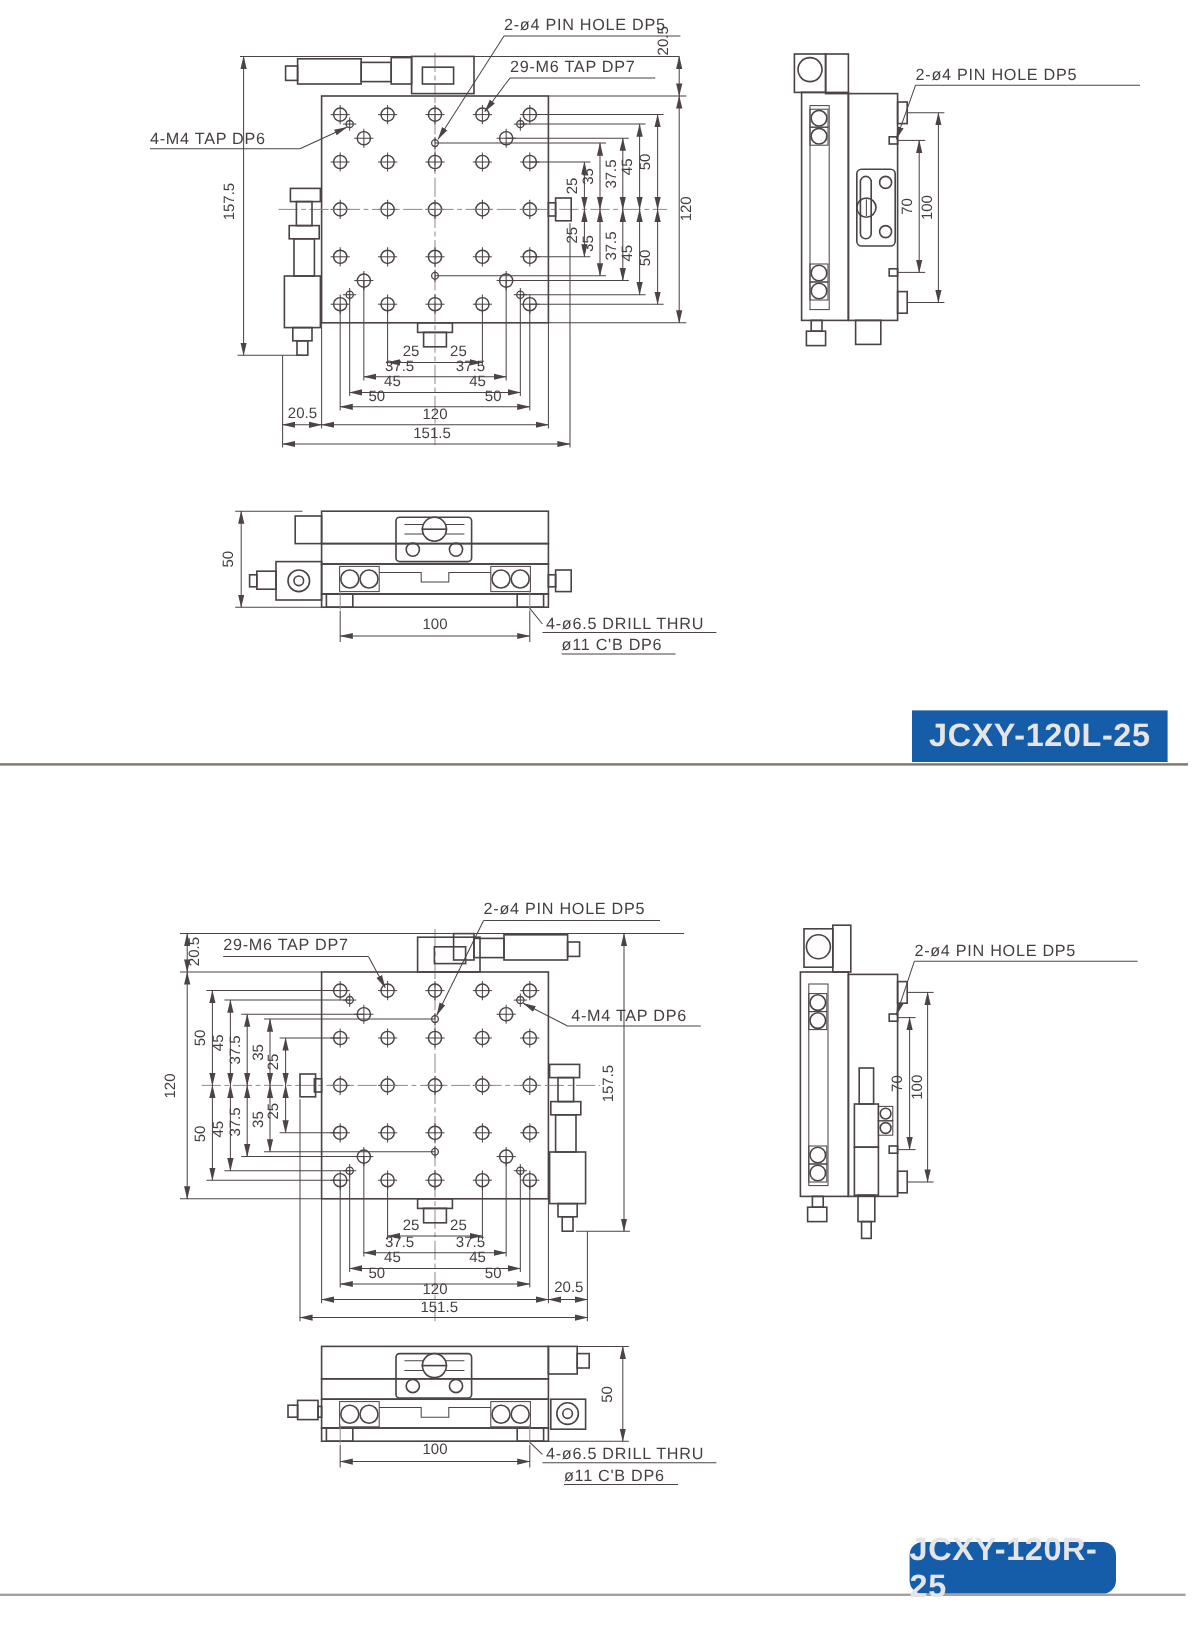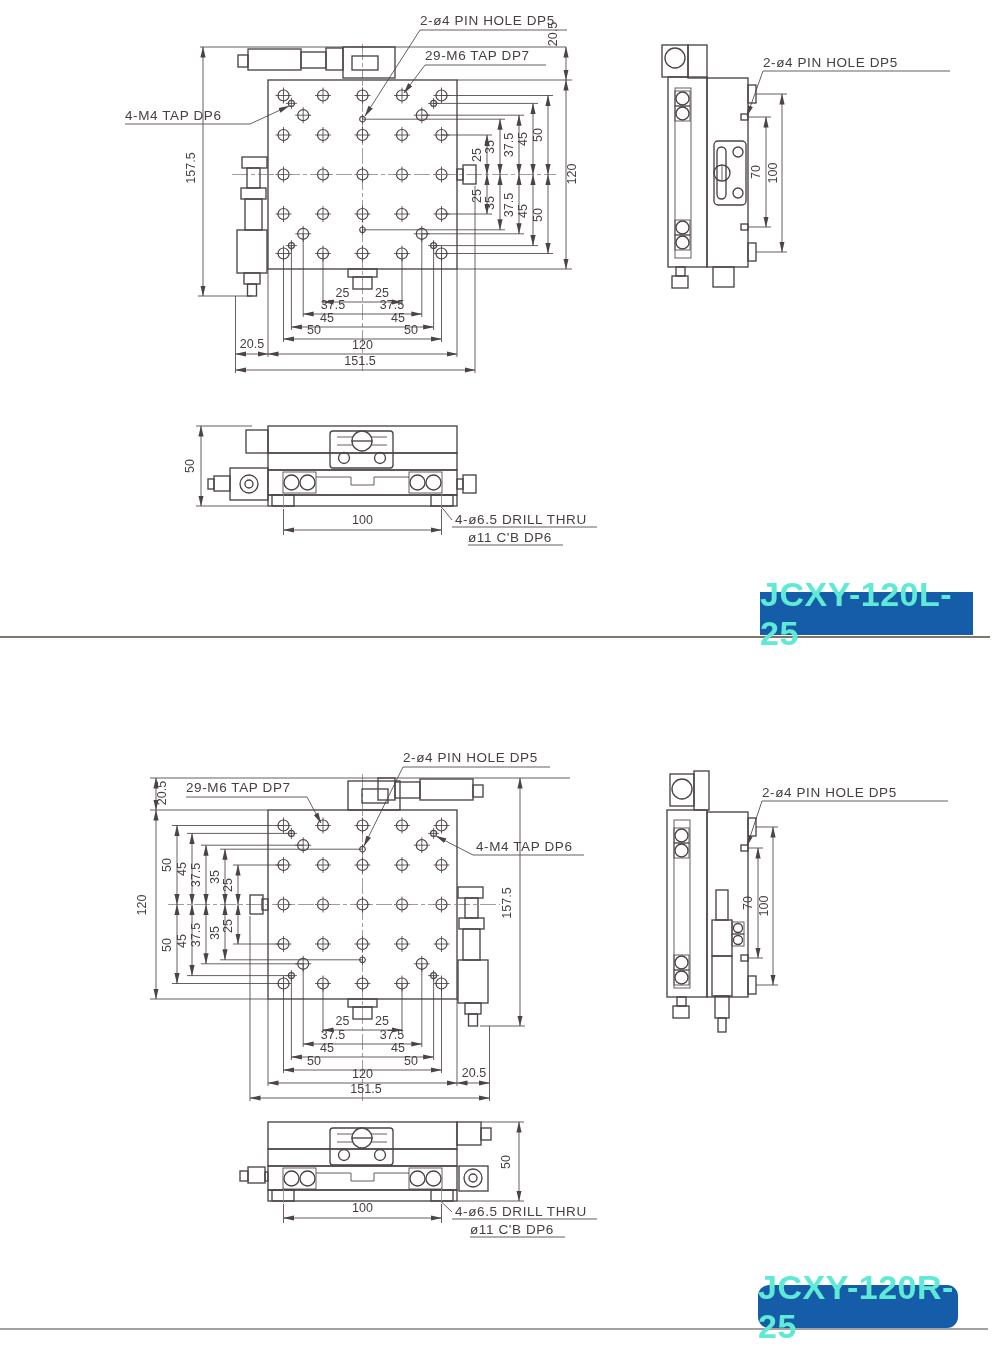--- a/index.html
+++ b/index.html
@@ -5,22 +5,22 @@
   html,body{margin:0;padding:0;background:#ffffff;}
   .sheet{position:relative;width:1000px;height:1367px;background:#ffffff;overflow:hidden;
          font-family:"Liberation Sans",sans-serif;}
   svg text{font-family:"Liberation Sans",sans-serif;fill:#463f42;}
   .d{font-size:12.5px;}
   .cl{font-size:13.5px;letter-spacing:0.6px;}
   .o{stroke:#4b4347;fill:none;stroke-width:1.35;stroke-linecap:square;}
   .t{stroke:#4b4347;fill:none;stroke-width:0.85;}
   .c{stroke:#8a8387;fill:none;stroke-width:0.8;stroke-dasharray:16 3 4 3;}
   .w{fill:#ffffff;stroke:#4b4347;stroke-width:1.35;}
-  .model-badge{position:absolute;background:#165da9;color:#5eead4;
-        font-weight:bold;font-size:34px;letter-spacing:0.5px;
+  .model-badge{position:absolute;background:#165da9;color:#e5e5e5;
+        font-weight:bold;font-size:27px;letter-spacing:0.5px;
         display:flex;align-items:center;justify-content:center;
         font-family:"Liberation Sans",sans-serif;}
   .divider{position:absolute;height:2px;background:#7d766f;}
   .divider.light{background:#a5a19d;}
 </style>
 </head>
 <body>
 
 <div class="sheet">
 
@@ -520,17 +520,17 @@
 </g>
 </svg>
 
 
 <div class="divider" style="left:0;top:636px;width:990px;"></div>
 <div class="model-badge" style="left:760px;top:592px;width:213px;height:43px;">
   <span>JCXY-120L-25</span>
 </div>
 
 <div class="divider light" style="left:0;top:1328px;width:988px;"></div>
-<div class="model-badge" style="left:758px;top:1285px;width:200px;height:43px;border-radius:11px;">
+<div class="model-badge" style="left:758px;top:1285px;width:172px;height:43px;border-radius:11px;">
   <span>JCXY-120R-25</span>
 </div>
 
 </div>
 
 </body></html>

